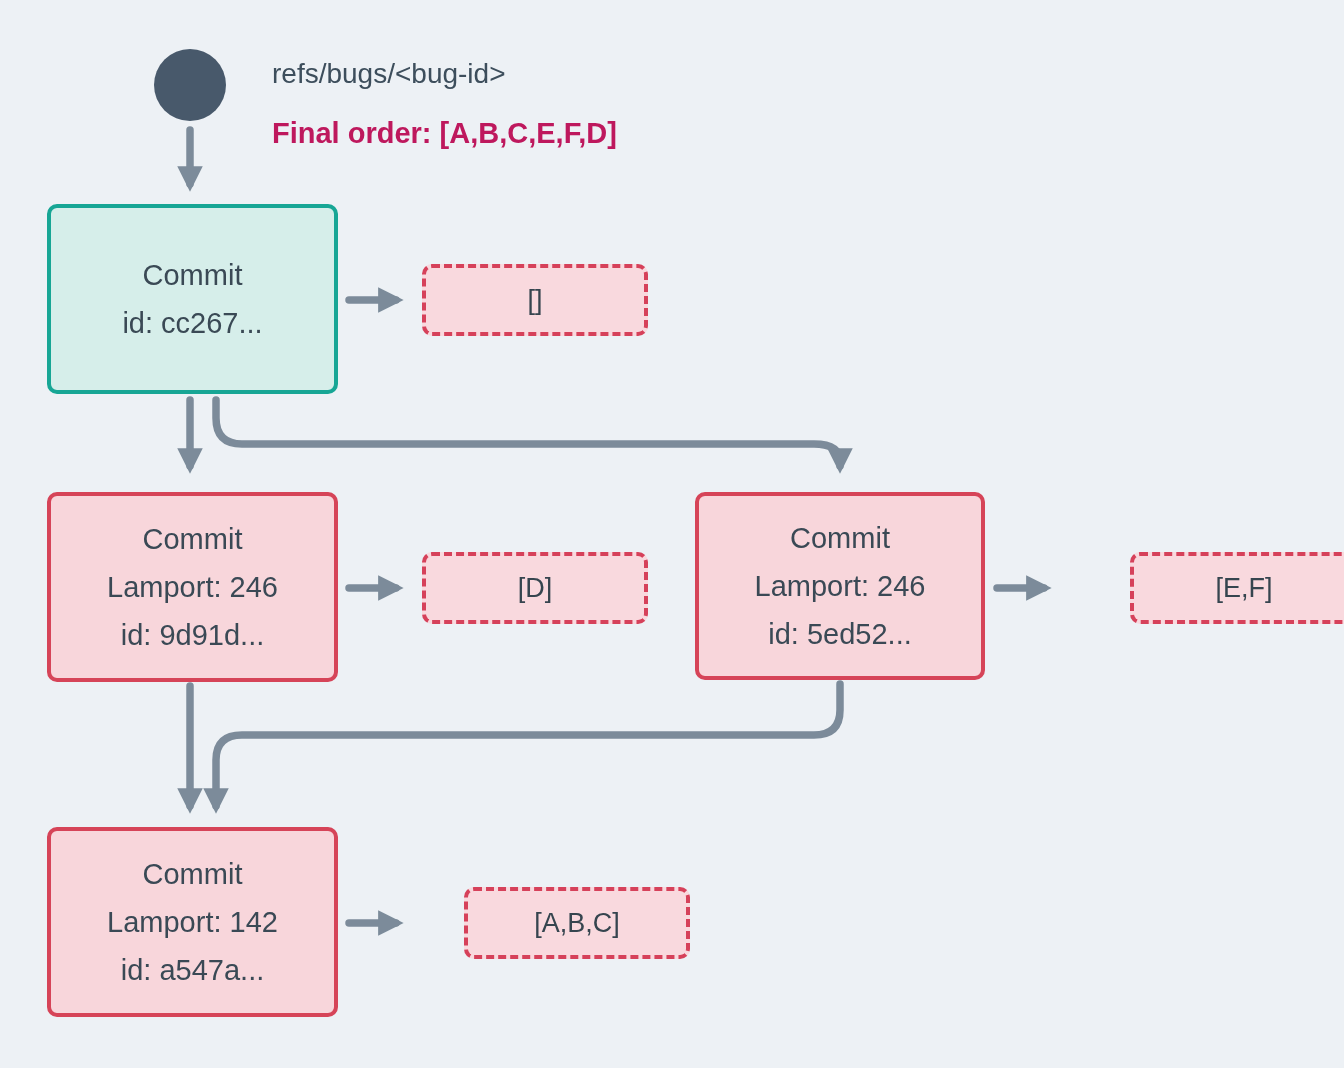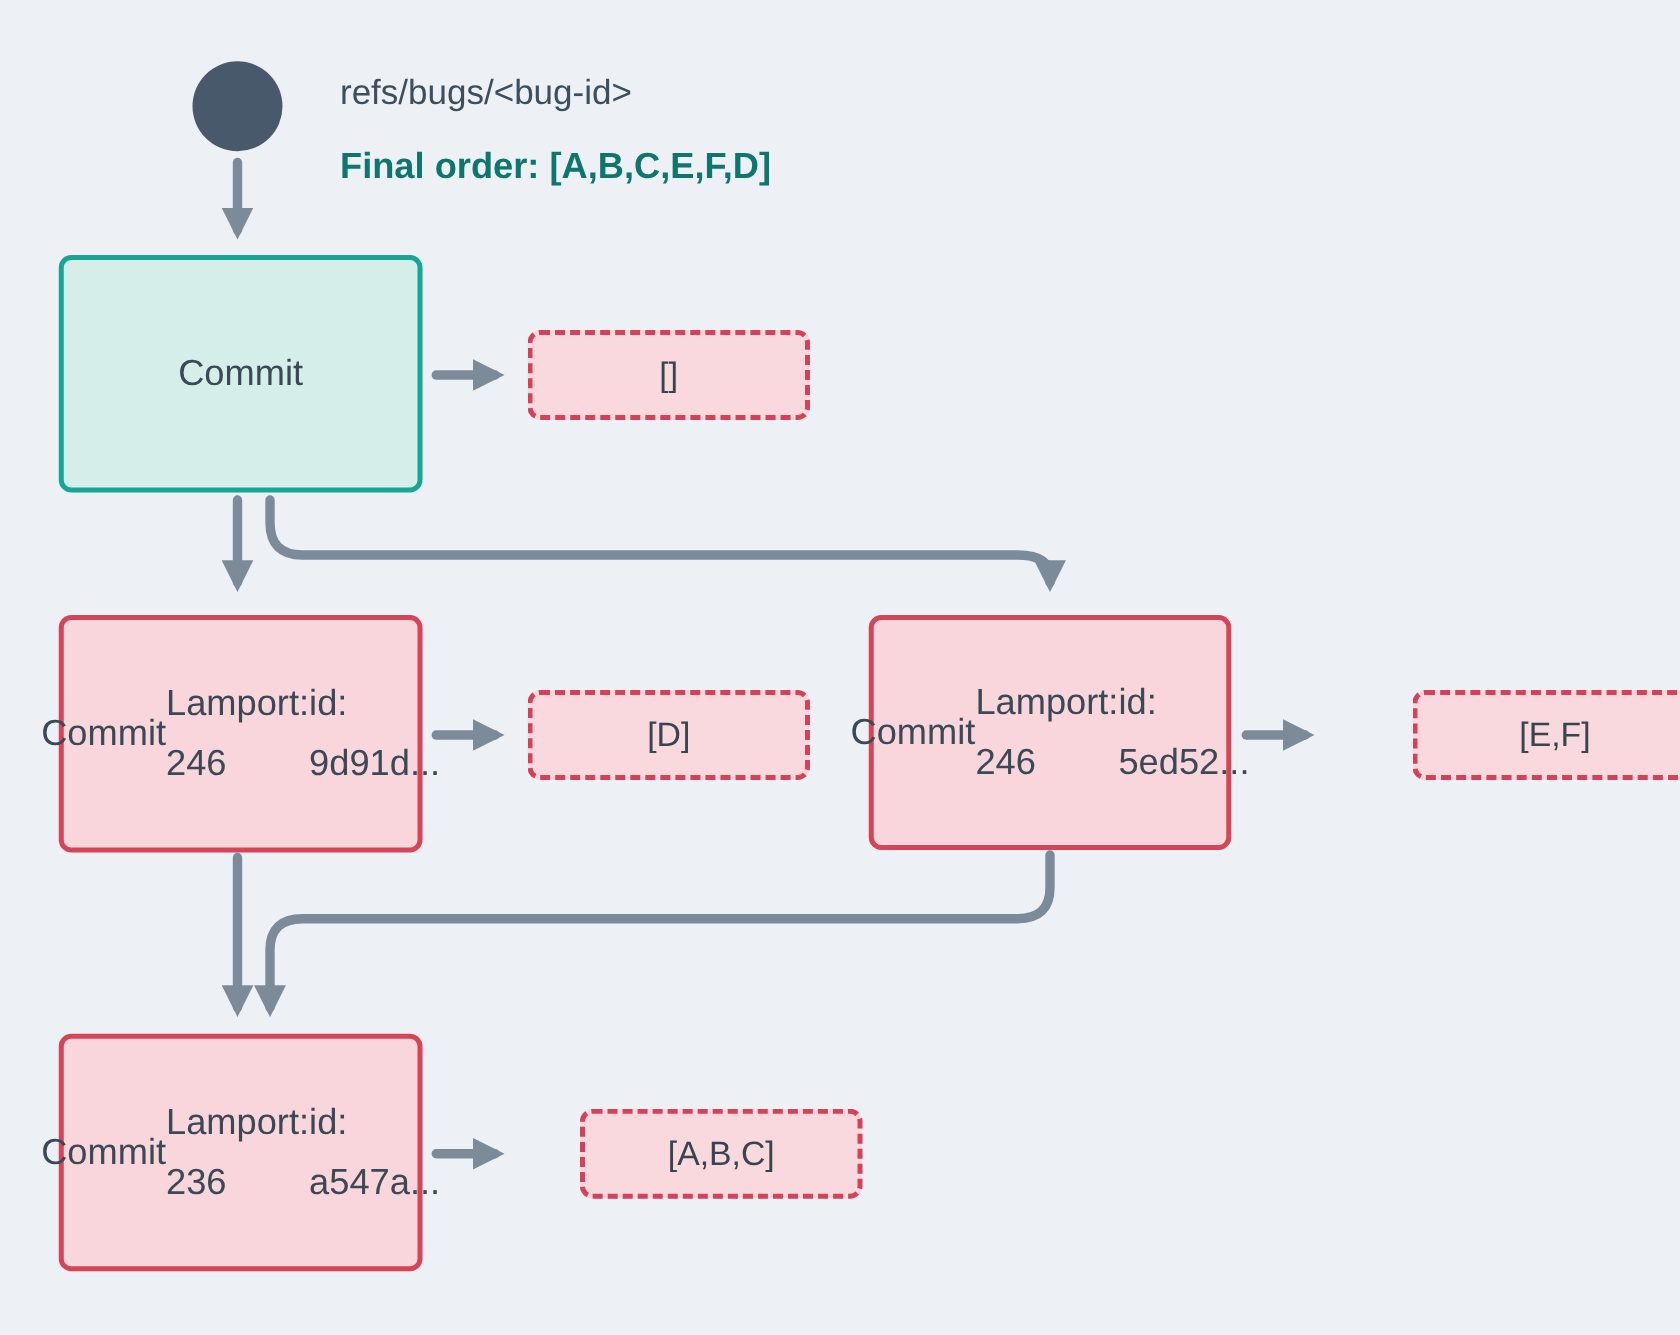--- a/index.html
+++ b/index.html
@@ -33,28 +33,28 @@
     left: 272px; top: 57px;
     font-size: 28px;
     line-height: 34px;
     color: #3d4e5c;
   }
   .final-label {
     left: 272px; top: 115px;
     font-size: 29px;
     line-height: 36px;
     font-weight: bold;
-    color: #0f766e;
+    color: #be185d;
   }
   .commit-box {
     position: absolute;
     box-sizing: border-box;
     border-radius: 10px;
     display: flex;
-    flex-direction: row;
+    flex-direction: column;
     justify-content: center;
     align-items: center;
     text-align: left;
   }
   .commit-box .line {
     font-size: 29px;
     line-height: 48px;
     color: #3a4955;
   }
   .teal {
@@ -102,37 +102,38 @@
     </g>
   </svg>
 
   <div class="ref-node"></div>
 
   <div class="label ref-label">refs/bugs/&lt;bug-id&gt;</div>
   <div class="label final-label">Final order: [A,B,C,E,F,D]</div>
 
   <div class="commit-box teal" style="left:47px; top:204px; width:291px; height:190px;">
     <div class="line">Commit</div>
+    <div class="line">id: cc267...</div>
   </div>
   <div class="ops-box" style="left:422px; top:264px; width:226px; height:72px;">[]</div>
 
   <div class="commit-box pink" style="left:47px; top:492px; width:291px; height:190px;">
     <div class="line">Commit</div>
     <div class="line">Lamport: 246</div>
     <div class="line">id: 9d91d...</div>
   </div>
   <div class="ops-box" style="left:422px; top:552px; width:226px; height:72px;">[D]</div>
 
   <div class="commit-box pink" style="left:695px; top:492px; width:290px; height:188px;">
     <div class="line">Commit</div>
     <div class="line">Lamport: 246</div>
     <div class="line">id: 5ed52...</div>
   </div>
   <div class="ops-box" style="left:1130px; top:552px; width:228px; height:72px;">[E,F]</div>
 
   <div class="commit-box pink" style="left:47px; top:827px; width:291px; height:190px;">
     <div class="line">Commit</div>
-    <div class="line">Lamport: 236</div>
+    <div class="line">Lamport: 142</div>
     <div class="line">id: a547a...</div>
   </div>
   <div class="ops-box" style="left:422px; top:887px; width:226px; height:72px;margin-left:42px;">[A,B,C]</div>
 
 </div>
 
 </body></html>

